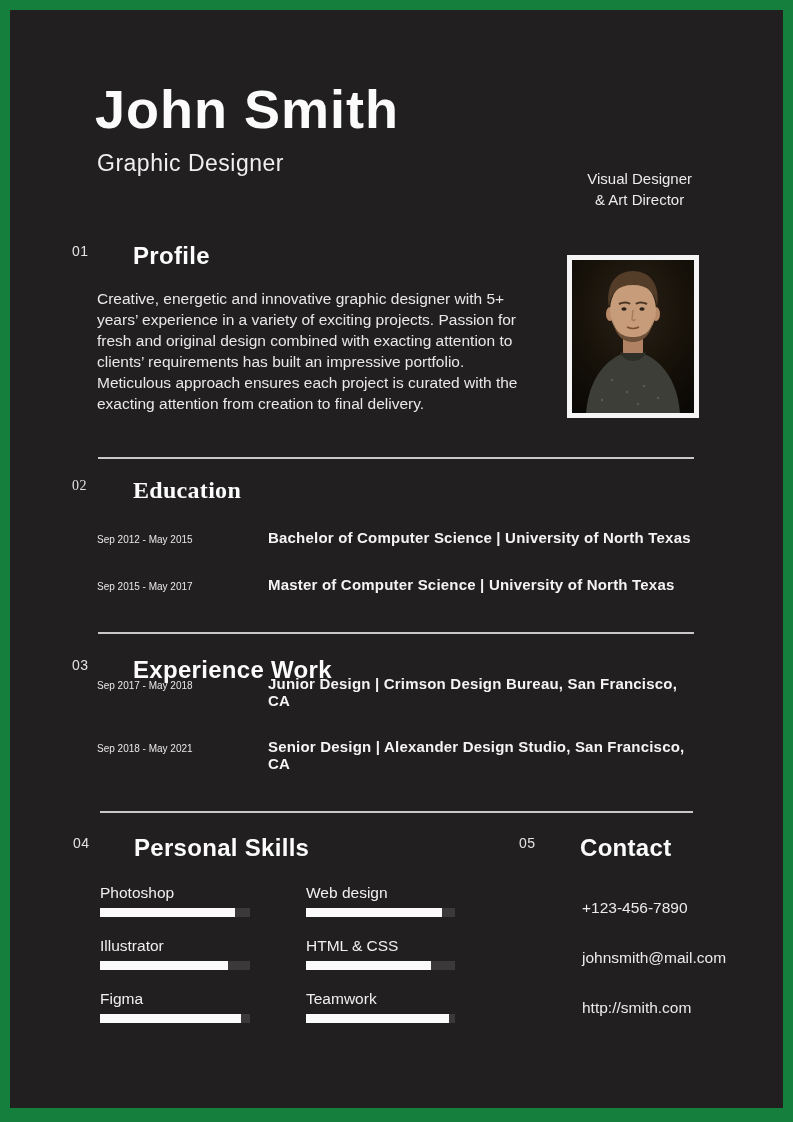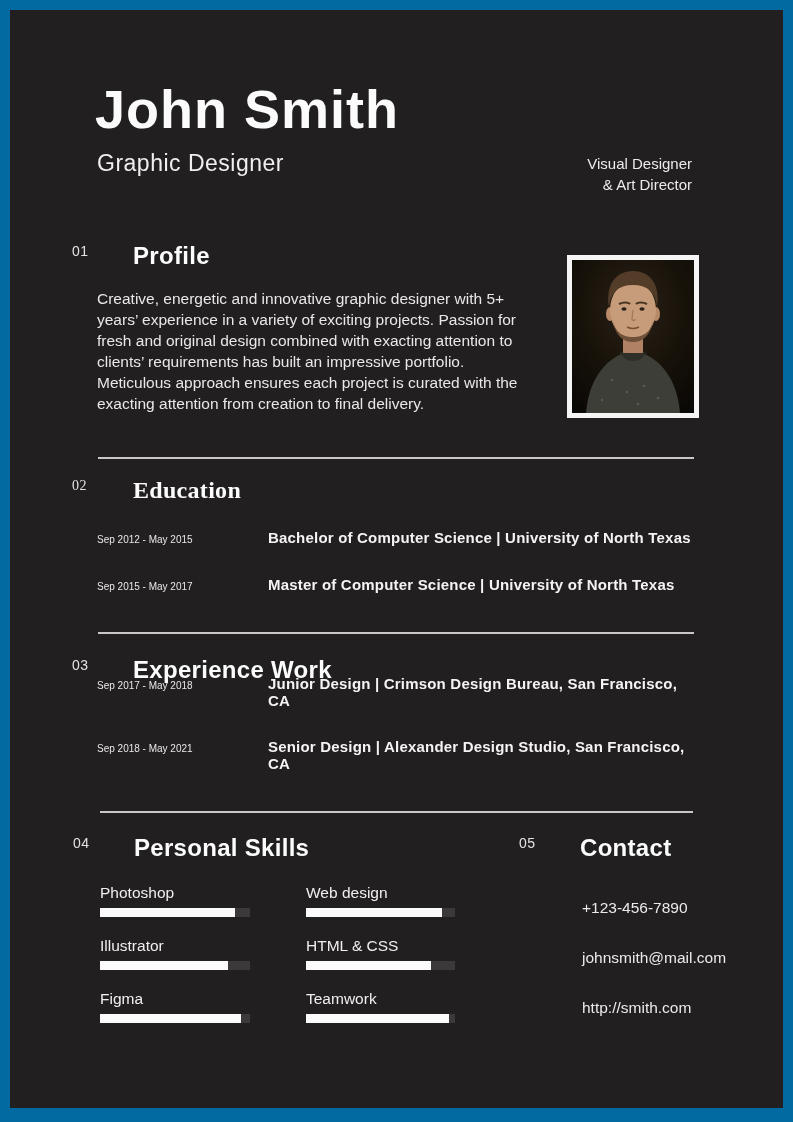--- a/index.html
+++ b/index.html
@@ -1,41 +1,41 @@
 <!DOCTYPE html>
 <html><head>
 <meta charset="utf-8">
 <style>
   html,body{margin:0;padding:0;background:#000;}
   .page{
     position:relative;
     width:793px;height:1122px;
-    background:#0369a1;
+    background:#15803d;
     font-family:"Liberation Sans","DejaVu Sans",sans-serif;
     overflow:hidden;
   }
   .sheet{
     position:absolute;left:10px;top:10px;right:10px;bottom:14px;
     background:#211f1f;
   }
   .abs{position:absolute;z-index:2;}
 
   
   .name{
     left:95px;top:80px;
     font-size:54px;font-weight:700;color:#fbfbfb;
     letter-spacing:1px;line-height:1.1;
   }
   .role{
     left:97px;top:150px;
     font-size:23px;font-weight:400;color:#f0eeee;letter-spacing:.5px;
   }
   .tagline{
-    right:101px;top:153px;
-    text-align:right;color:#eceaea;
+    right:101px;top:168px;
+    text-align:center;color:#eceaea;
     font-size:15px;line-height:21px;font-weight:400;
   }
 
   
   .sec-head{display:flex;align-items:flex-start;}
   .sec-num{
     width:25px;flex:0 0 25px;
     font-size:14px;color:#e4e2e2;font-weight:400;
     padding-top:1px;letter-spacing:.5px;
   }

